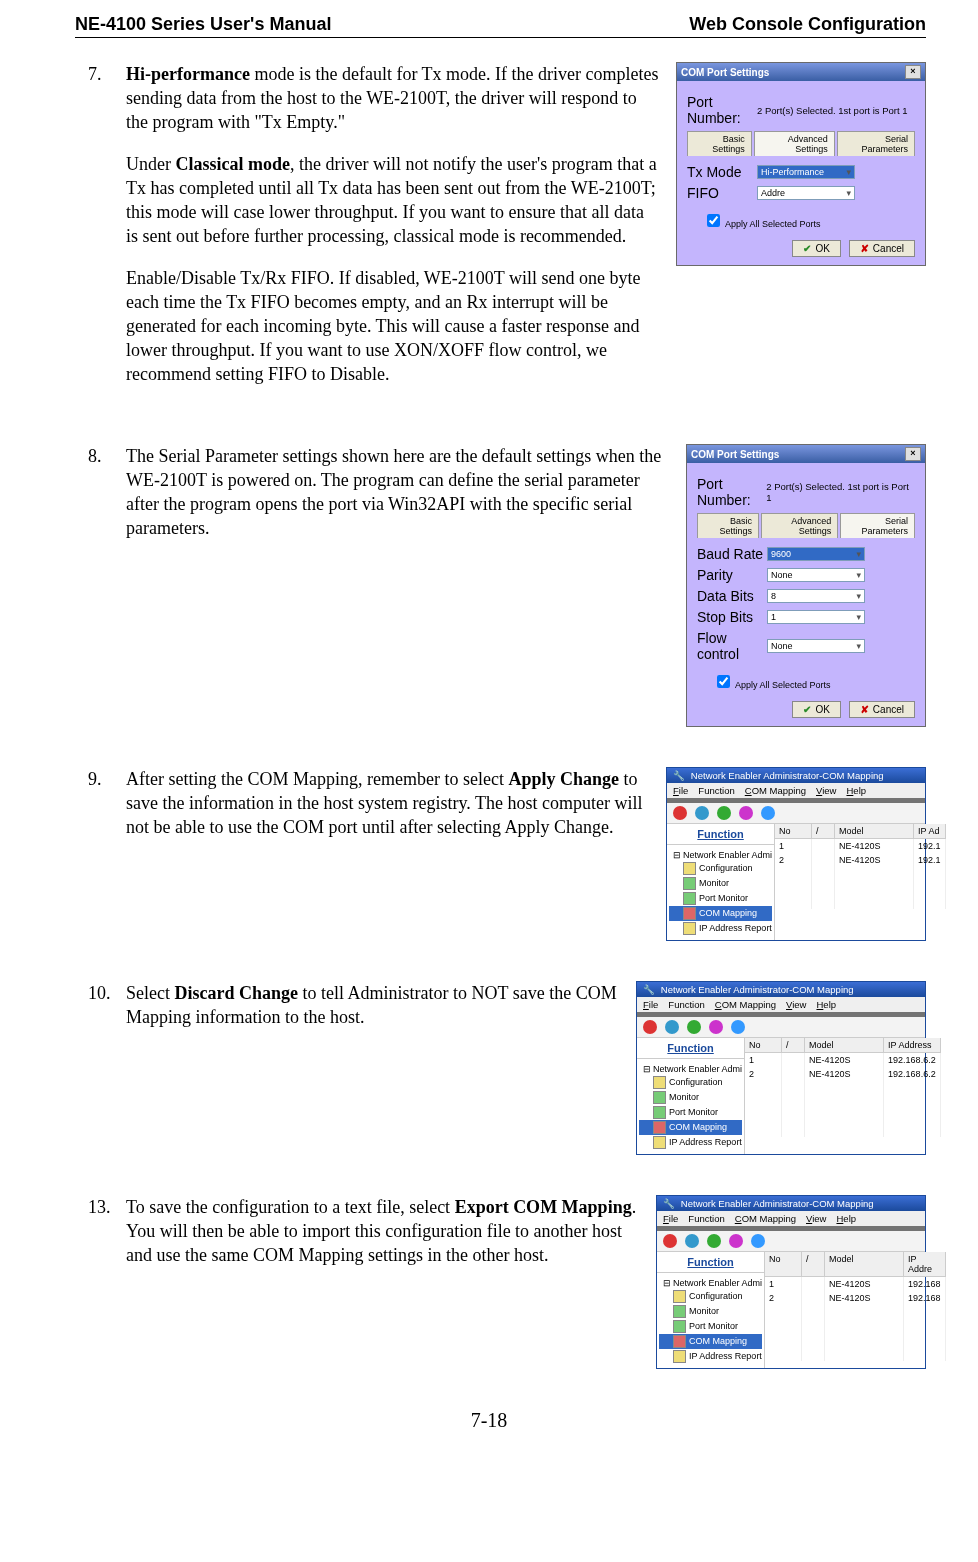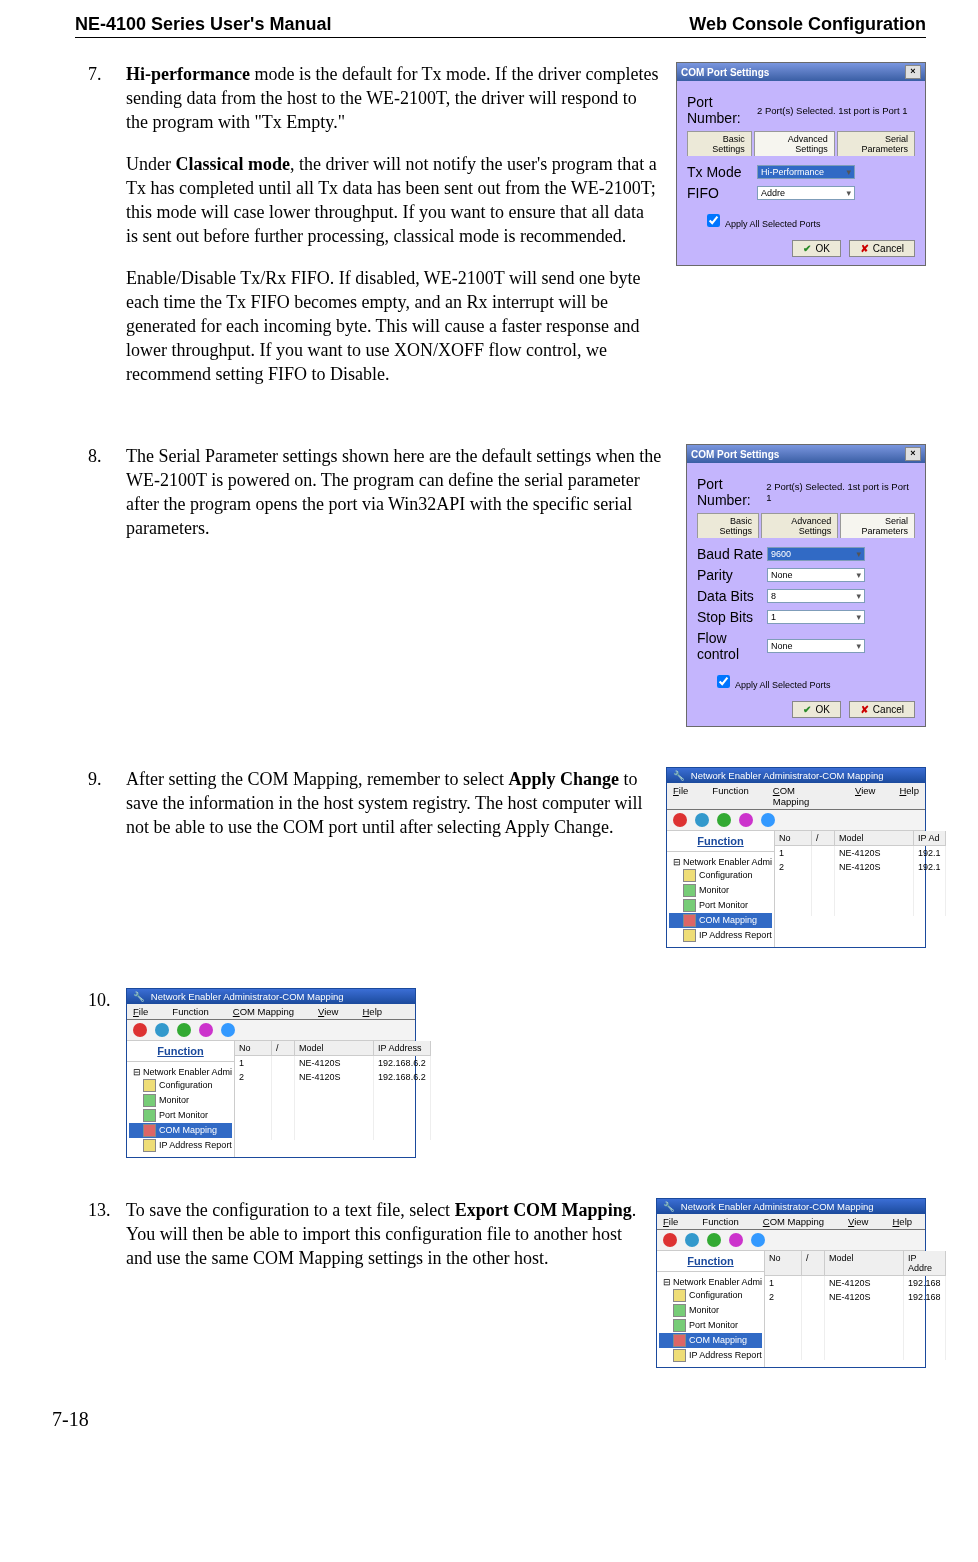--- a/index.html
+++ b/index.html
@@ -120,22 +120,22 @@
     background: linear-gradient(#3b6ed5,#1b4a9c);
     color:#fff;
     font-size:9.5px;
     padding:2px 6px;
     display:flex; align-items:center; gap:6px;
   }
   .menubar {
     background:#efefef;
     font-size:9.5px;
     padding:2px 6px;
-    display:flex; gap:24px;
-    border-bottom:1px solid #737373;
+    display:flex; gap:10px;
+    border-bottom:5px solid #737373;
   }
   .toolbar2 {
     background:#f3f3f3;
     padding:3px 6px;
     display:flex; gap:8px;
     border-bottom:1px solid #ccc;
     align-items: center;
   }
   .tbicon { width:14px; height:14px; border-radius:50%; }
   .winbody { display:flex; }
@@ -159,20 +159,21 @@
   .listhdr { display:flex; background:#efefef; border-bottom:1px solid #ccc; }
   .listhdr div { padding:2px 4px; border-right:1px solid #ccc; }
   .listrow { display:flex; }
   .listrow div { padding:2px 4px; border-right:1px solid #eee; }
   .col-no { width:28px; }
   .col-sort { width:14px; }
   .col-model { width:70px; }
   .col-ip { flex:1; }
 
   .footer-pg {
+    text-align:center;
     font-size:20px;
     margin-top: 30px;
     padding-bottom: 20px;
   }
 </style>
 </head>
 <body>
 
 <div class="page">
 
@@ -395,20 +396,25 @@
                 <div class="col-ip"></div>
               </div>
           </div>
         </div>
       </div>
     </div>
   </div>
 
   <div class="item">
     <div class="item-num">10.</div>
+    <div class="item-body">
+      <div class="para">
+        <span>Select </span><b>Discard Change</b><span> to tell Administrator to NOT save the COM Mapping information to the host.</span>
+      </div>
+    </div>
     <div class="fig">
       <div class="winapp" style="width:290px;">
         <div class="titlebar2">
           <span>🔧</span>
           <span>Network Enabler Administrator-COM Mapping</span>
         </div>
         <div class="menubar">
           <span><u>F</u>ile</span>
           <span>Function</span>
           <span><u>C</u>OM Mapping</span>

